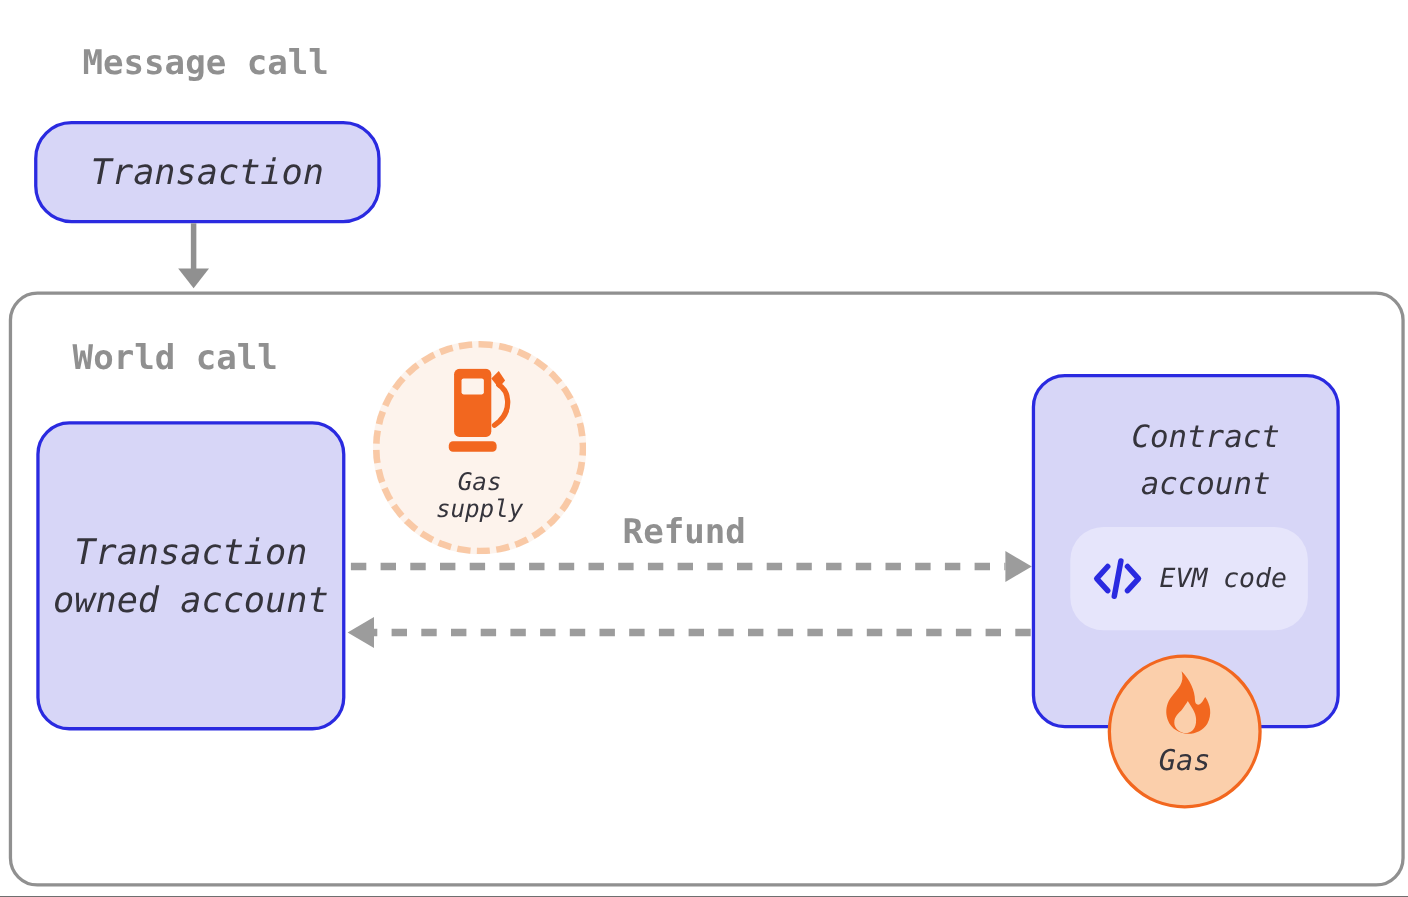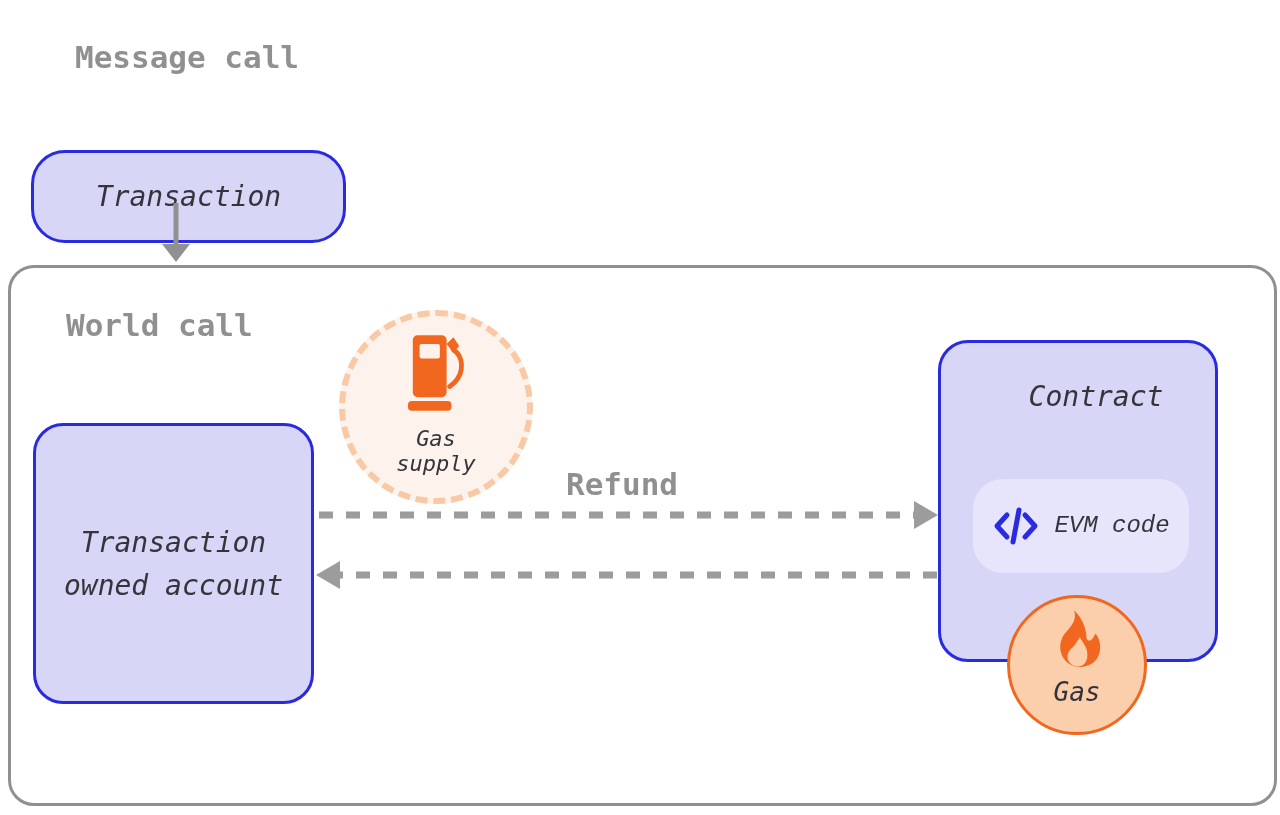--- a/index.html
+++ b/index.html
@@ -7,21 +7,21 @@
     position:relative;width:1280px;height:815px;background:#ffffff;overflow:hidden;
     font-family:"DejaVu Sans Mono","Liberation Mono",monospace;
   }
   .gray-heading{
     position:absolute;color:#909090;font-weight:700;font-size:31px;line-height:1;
     letter-spacing:0px;white-space:nowrap;
   }
   .node{
     position:absolute;box-sizing:border-box;background:#d7d6f7;border:3px solid #2a2ae0;
     display:flex;flex-direction:column;align-items:center;justify-content:center;
-    color:#35343c;font-style:italic;font-size:28px;line-height:43px;text-align:center;margin-top:40px;
+    color:#35343c;font-style:italic;font-size:32px;line-height:43px;text-align:center;
   }
   .rounded-pill{border-radius:34px;}
   .rounded-box{border-radius:30px;}
   .world-state{
     position:absolute;left:8px;top:265px;width:1269px;height:541px;box-sizing:border-box;
     border:3px solid #909090;border-radius:26px;background:transparent;
   }
   .dashed-circle{
     position:absolute;box-sizing:border-box;width:194px;height:194px;border-radius:50%;
     background:#fdf3ec;border:6px dashed #f9c9a6;
@@ -36,21 +36,21 @@
   }
   .contract-box{
     position:absolute;left:938px;top:340px;width:280px;height:322px;box-sizing:border-box;
     background:#d7d6f7;border:3px solid #2a2ae0;border-radius:30px;z-index:1;
     color:#35343c;font-style:italic;font-size:28px;line-height:43px;text-align:center;padding-left:36px;
   }
   .contract-title{margin-top:32px;}
   .evm-pill{
     position:absolute;left:32px;top:136px;width:216px;height:94px;border-radius:30px;
     background:#e6e5fb;display:flex;align-items:center;justify-content:center;gap:14px;
-    font-size:24px;line-height:1;font-family:Liberation Mono, monospace;
+    font-size:24px;line-height:1;
   }
   .arrow-layer{position:absolute;left:0;top:0;width:1280px;height:815px;pointer-events:none;}
   .icon{display:block;}
   .lbl{display:block;}
 </style>
 </head>
 <body>
 
 <div class="stage">
 
@@ -78,20 +78,21 @@
     </svg>
     <span class="lbl" style="margin-top:13px;">Gas</span>
     <span class="lbl">supply</span>
   </div>
 
   <div class="gray-heading" style="left:566px;top:469px;">Refund</div>
 
   <div class="contract-box">
     <div class="contract-title">
       <span class="lbl">Contract</span>
+      <span class="lbl">account</span>
     </div>
     <div class="evm-pill">
       <svg class="icon" width="48" height="38" viewBox="0 0 48 38">
         <path d="M15 8 L5 19 L15 30" fill="none" stroke="#2a2ae0" stroke-width="5" stroke-linecap="round" stroke-linejoin="round"></path>
         <path d="M33 8 L43 19 L33 30" fill="none" stroke="#2a2ae0" stroke-width="5" stroke-linecap="round" stroke-linejoin="round"></path>
         <path d="M27 3 L21 35" fill="none" stroke="#2a2ae0" stroke-width="5" stroke-linecap="round"></path>
       </svg>
       <span class="lbl">EVM code</span>
     </div>
   </div>

